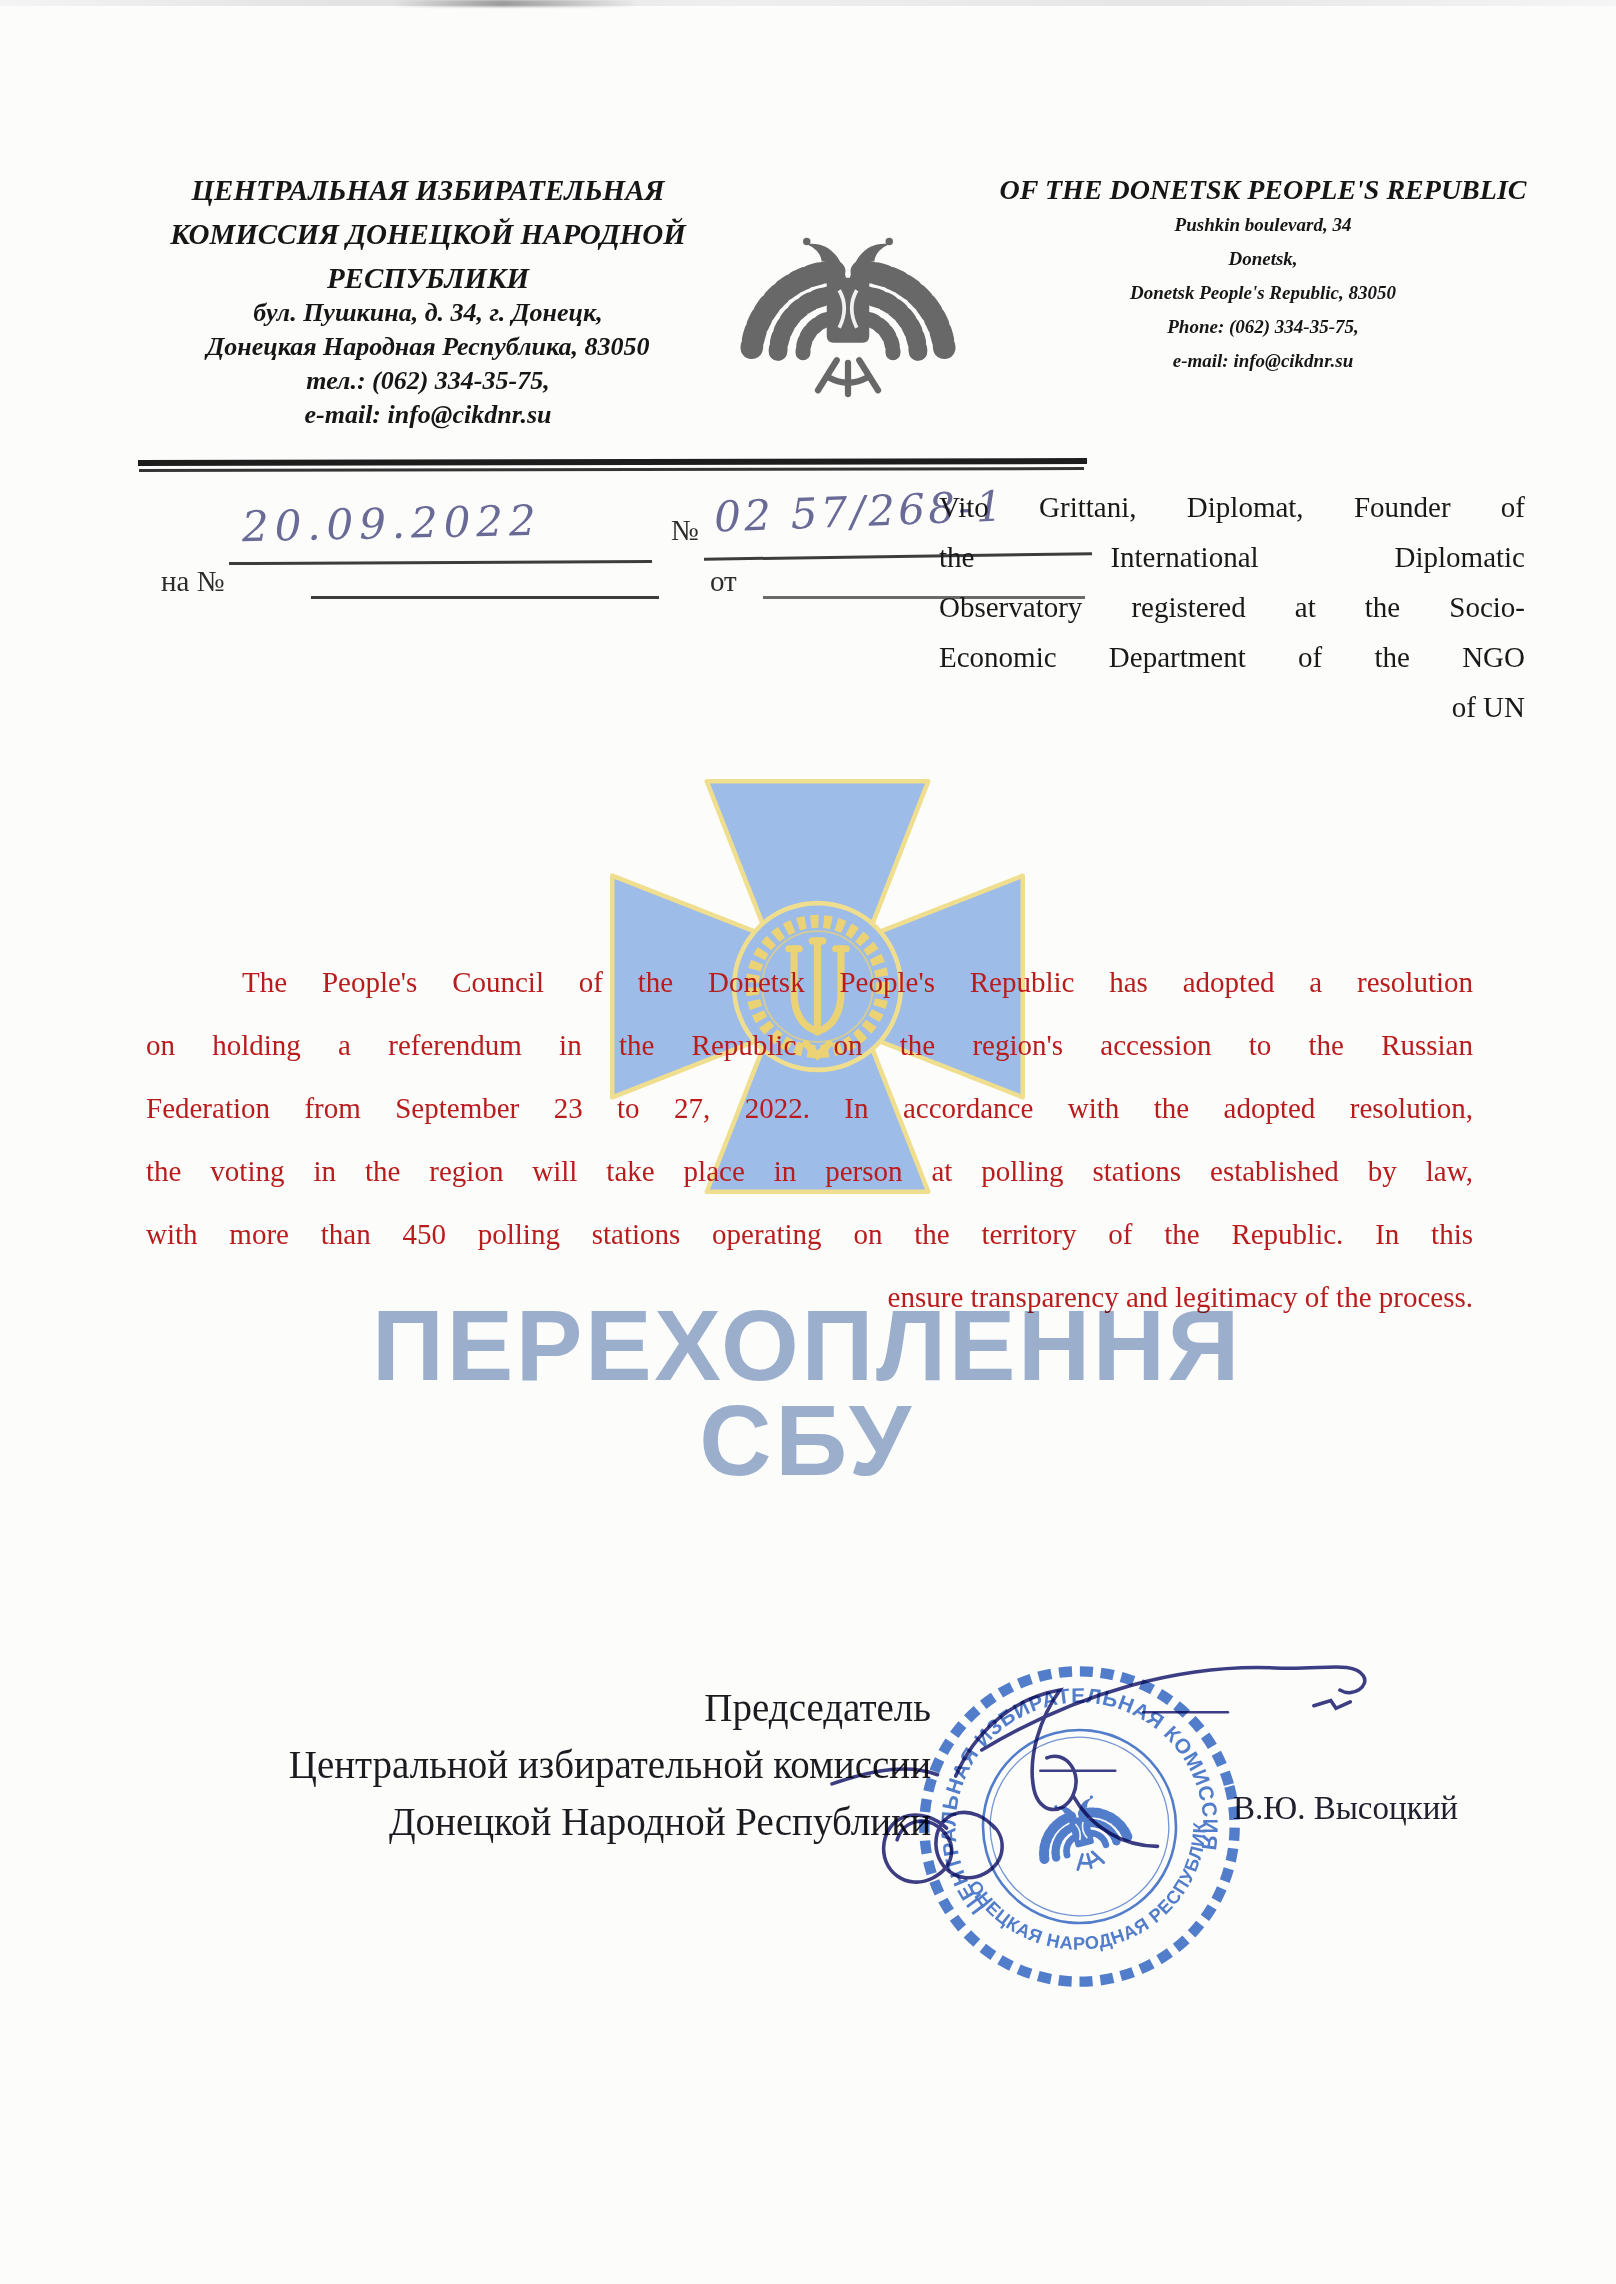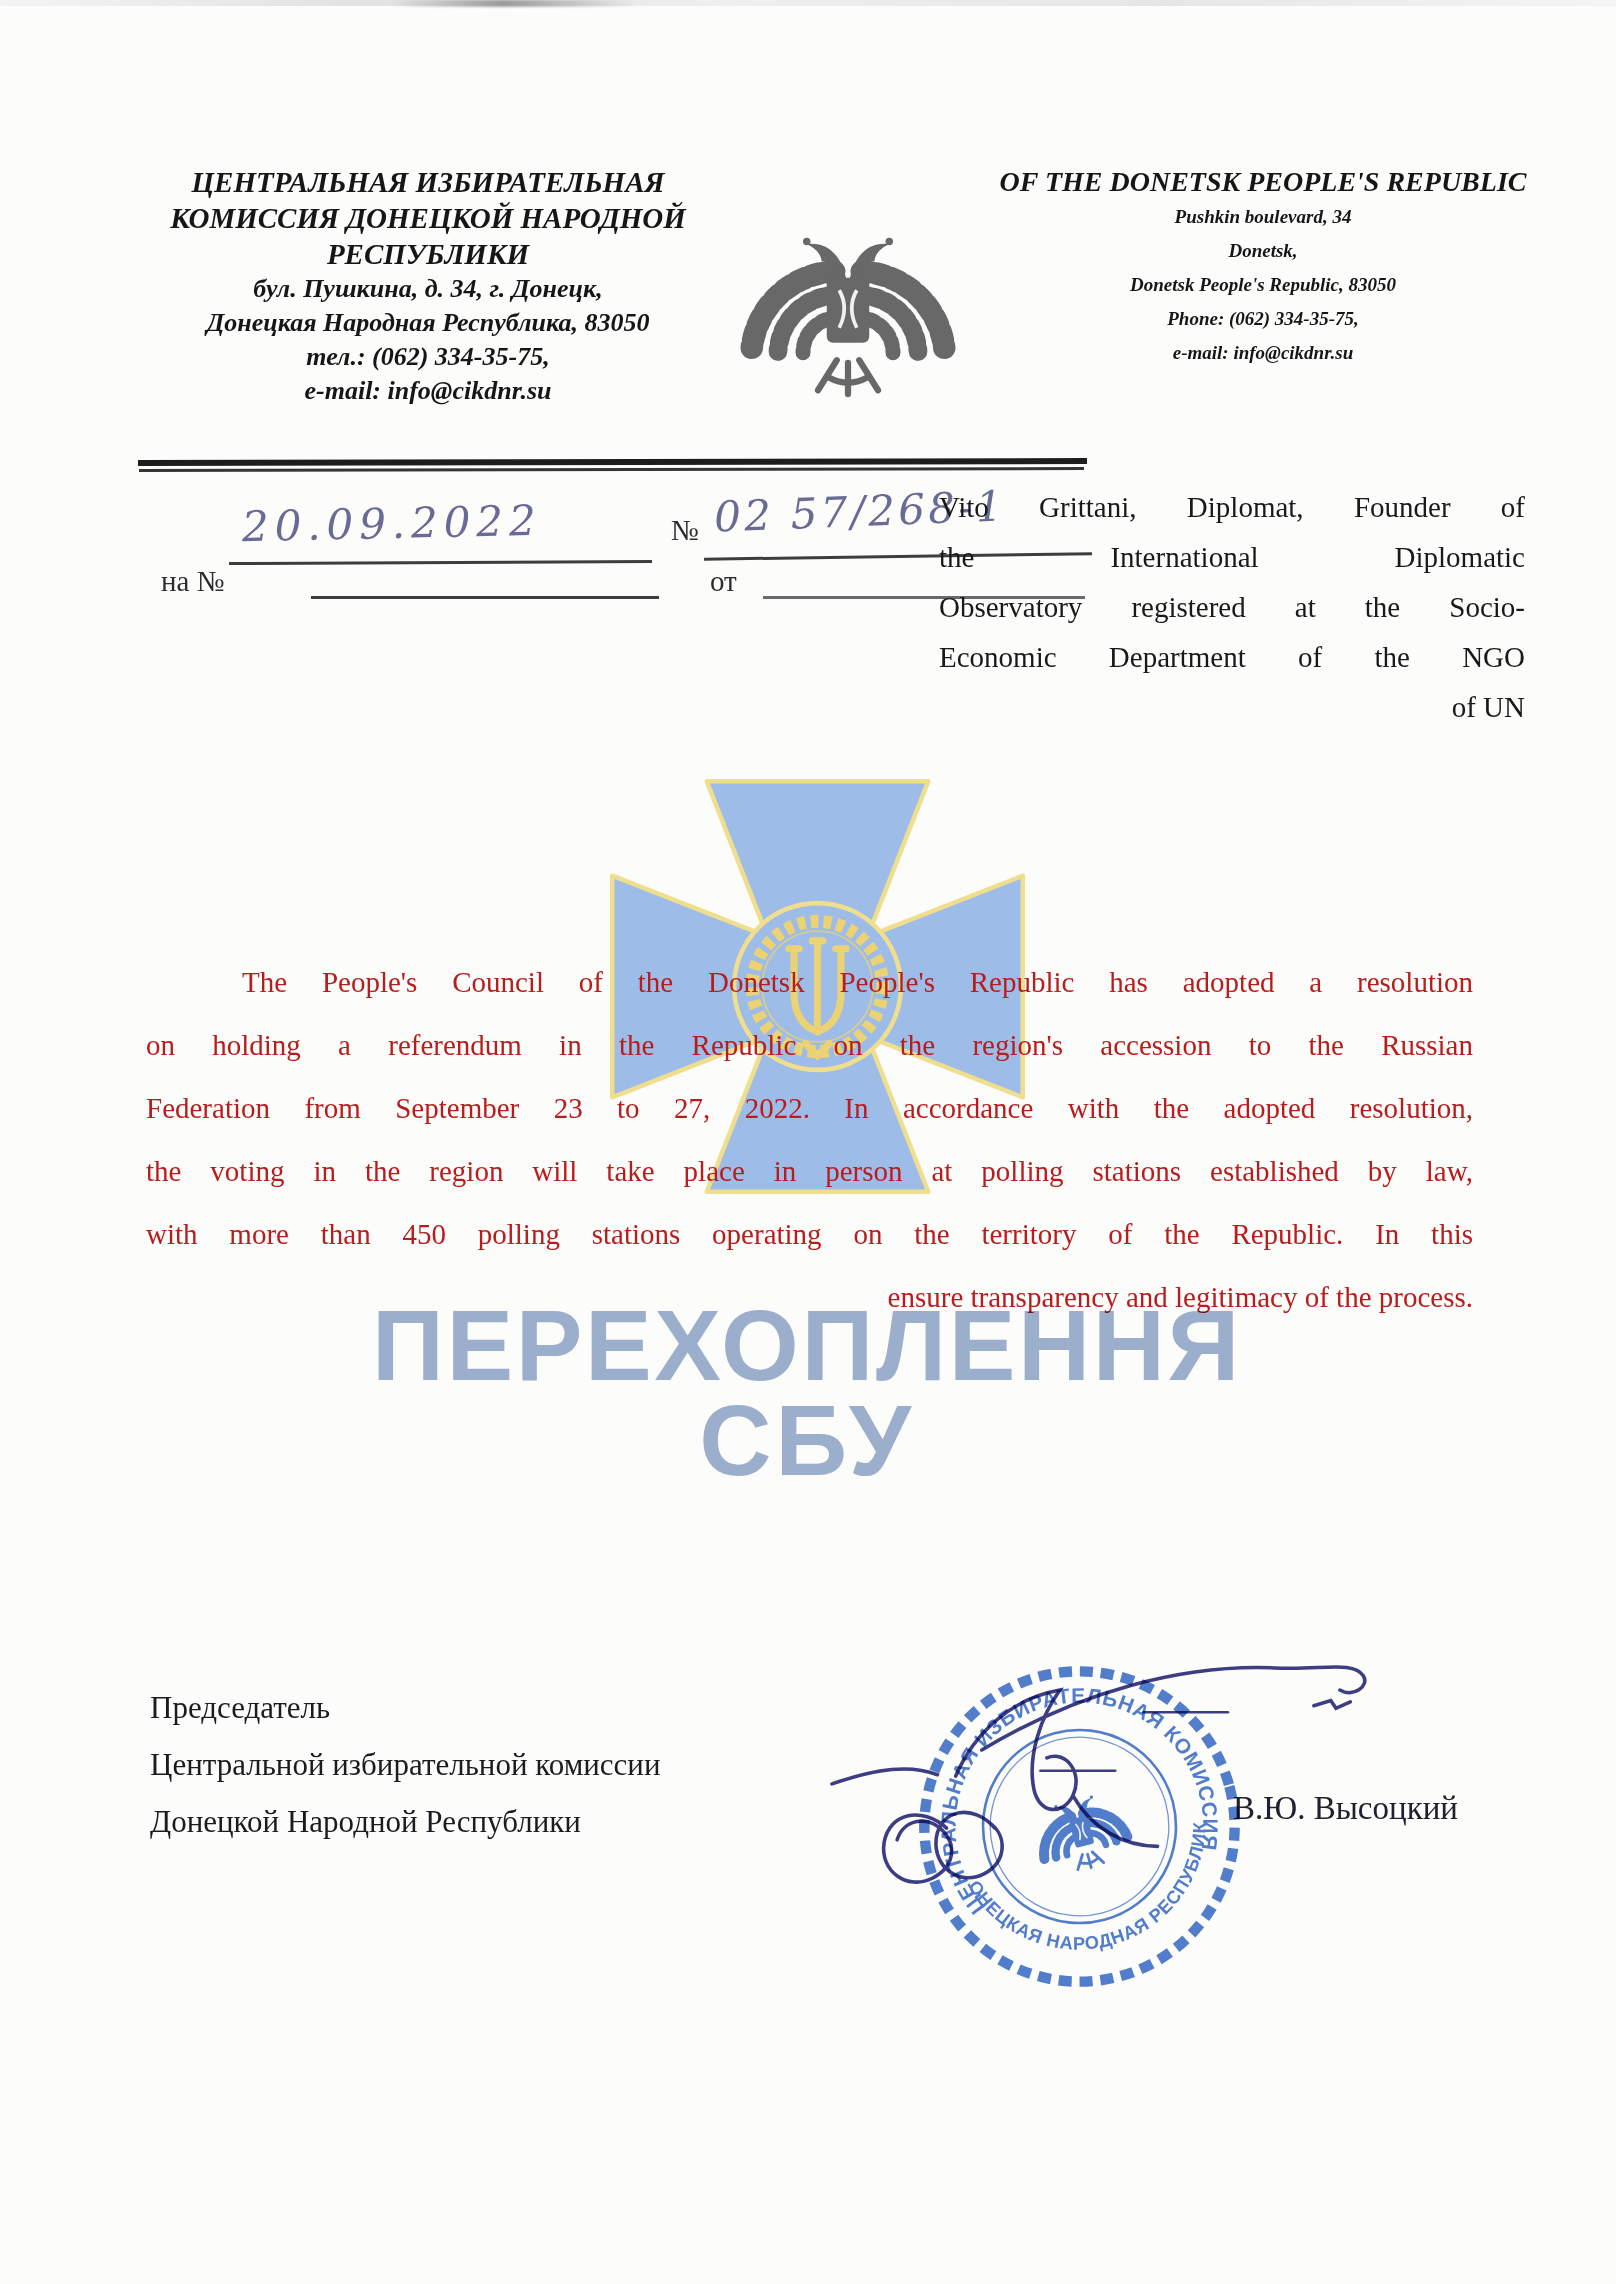--- a/index.html
+++ b/index.html
@@ -11,21 +11,21 @@
   .abs{position:absolute;}
   
   .scan-band{top:0;left:0;width:1617px;height:5.9px;
     background:linear-gradient(90deg,#f4f4f4,#e2e2e2 22%,#efefef 45%,#e6e6e6 72%,#f5f5f5);}
   .scan-streak{top:0;left:391px;width:247px;height:6.5px;border-radius:3.3px;filter:blur(1px);
     background:linear-gradient(90deg,rgba(110,110,110,0),rgba(80,80,80,.5) 45%,rgba(110,110,110,0));}
   
   .lh{font-style:italic;font-weight:bold;text-align:center;color:#161616;}
   .lh-ru{left:154px;top:164px;width:548px;}
   .lh-en{left:975px;top:164px;width:576px;}
-  .lh .org{font-size:29px;line-height:36px;}
+  .lh .org{font-size:29px;line-height:36px;margin-top:8px;}
   .lh .adr{font-size:26px;line-height:34px;}
   .lh-en .org{font-size:28px;}
   .lh-en .adr{font-size:19px;text-align:center;}
   .header-eagle{left:734px;top:184px;width:228px;height:225px;color:#5c5c5c;opacity:.92;}
   
   .rule-a{left:138px;top:459px;width:949px;height:5.9px;background:#1d1d1d;transform:rotate(-.12deg);}
   .rule-b{left:139px;top:468px;width:945px;height:2.6px;background:#343434;transform:rotate(-.12deg);}
   
   .hand{font-family:"DejaVu Serif",serif;font-style:italic;color:#6a6a97;}
   .hand-date{left:242px;top:499px;font-size:42px;letter-spacing:5.9px;transform:rotate(-1.2deg);}
@@ -49,21 +49,21 @@
   .salutation{left:150px;top:858px;width:1276px;text-align:center;font-size:31px;color:#15151a;z-index:2;}
   .bodytext{left:146px;top:951px;width:1327px;font-size:29px;color:#b91c1c;z-index:2;}
   .bodytext .bl{height:63px;line-height:63px;white-space:nowrap;}
   .bodytext .indent{text-indent:96px;}
   
   .wm{font-family:"Liberation Sans",sans-serif;font-weight:bold;color:rgba(133,157,197,.80);
       text-align:center;z-index:5;mix-blend-mode:multiply;}
   .wm1{left:361px;top:1288px;width:892px;font-size:100px;letter-spacing:2.6px;}
   .wm2{left:361px;top:1383px;width:892px;font-size:100px;letter-spacing:3.9px;}
   
-  .sig-title{left:150px;top:1679px;width:781px;font-size:31px;line-height:57px;color:#1b1b20;}
+  .sig-title{left:150px;top:1679px;width:781px;font-size:39px;line-height:57px;color:#1b1b20;text-align:right;}
   .sig-name{left:1233px;top:1790px;font-size:33px;color:#20202e;z-index:2;}
   .stamp{left:910px;top:1657px;width:339px;height:339px;z-index:3;opacity:.88;transform:rotate(-15deg);mix-blend-mode:multiply;}
   .signature-ink{left:819px;top:1613px;width:586px;height:300px;z-index:4;mix-blend-mode:multiply;}
   .stamp text{font-family:"Liberation Sans","DejaVu Sans",sans-serif;font-weight:bold;fill:#3b6cc7;}
 </style>
 </head>
 <body>
 
 <div class="page">
 

